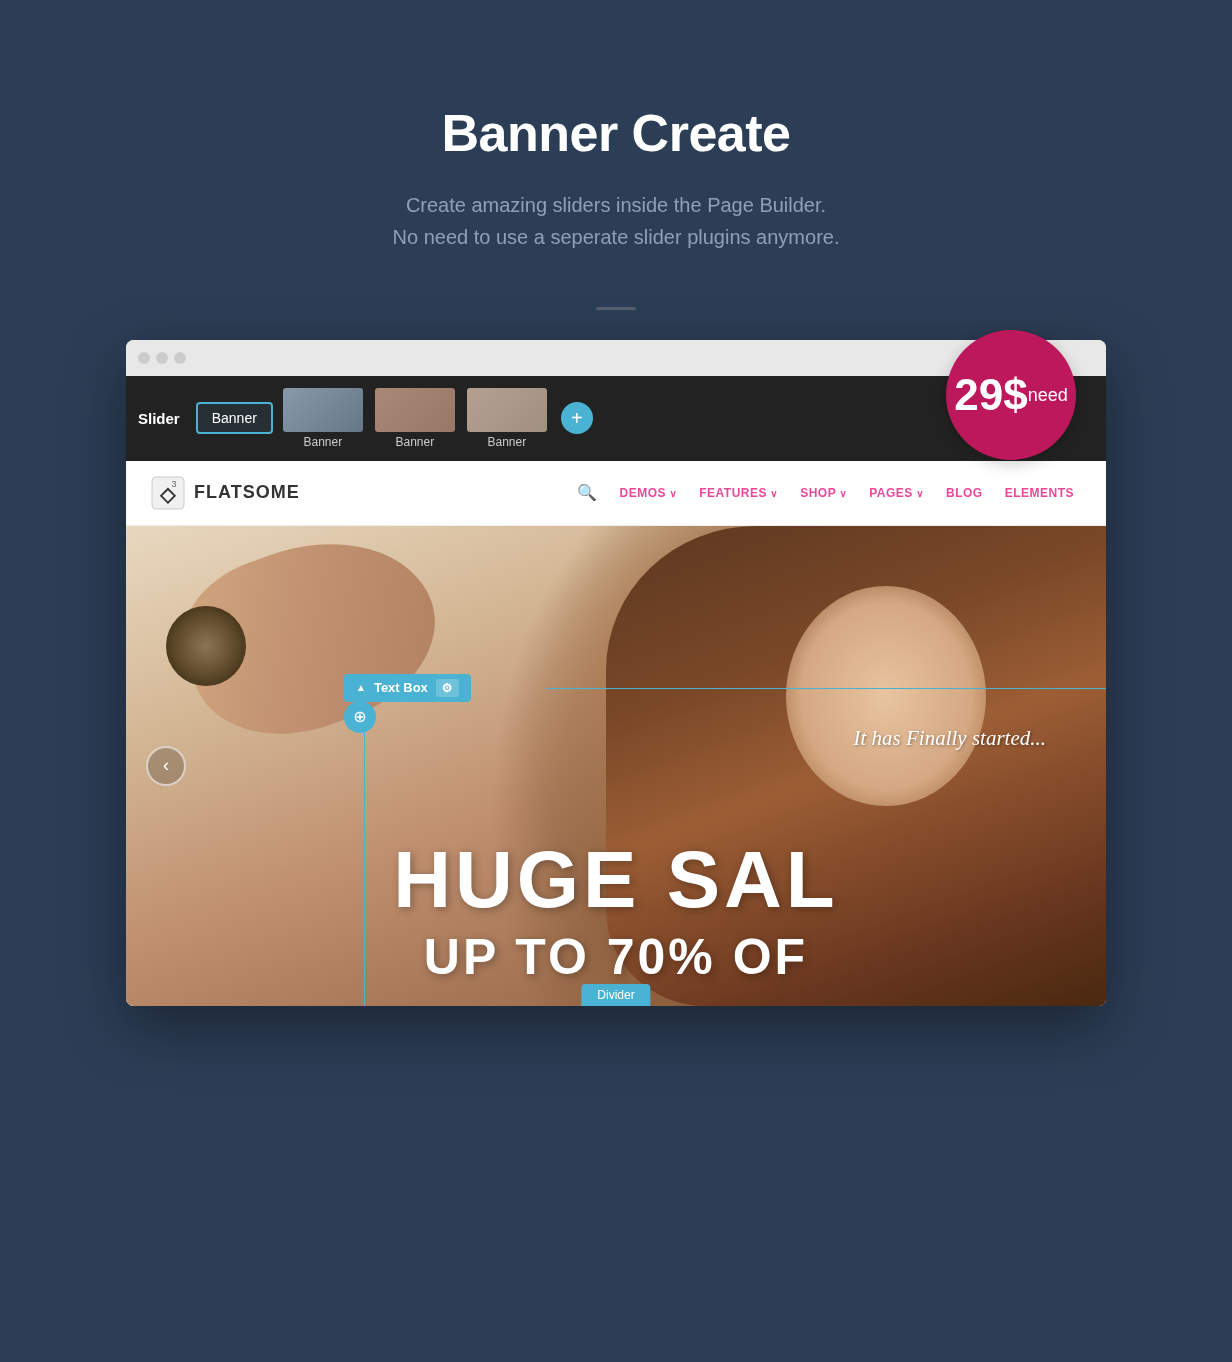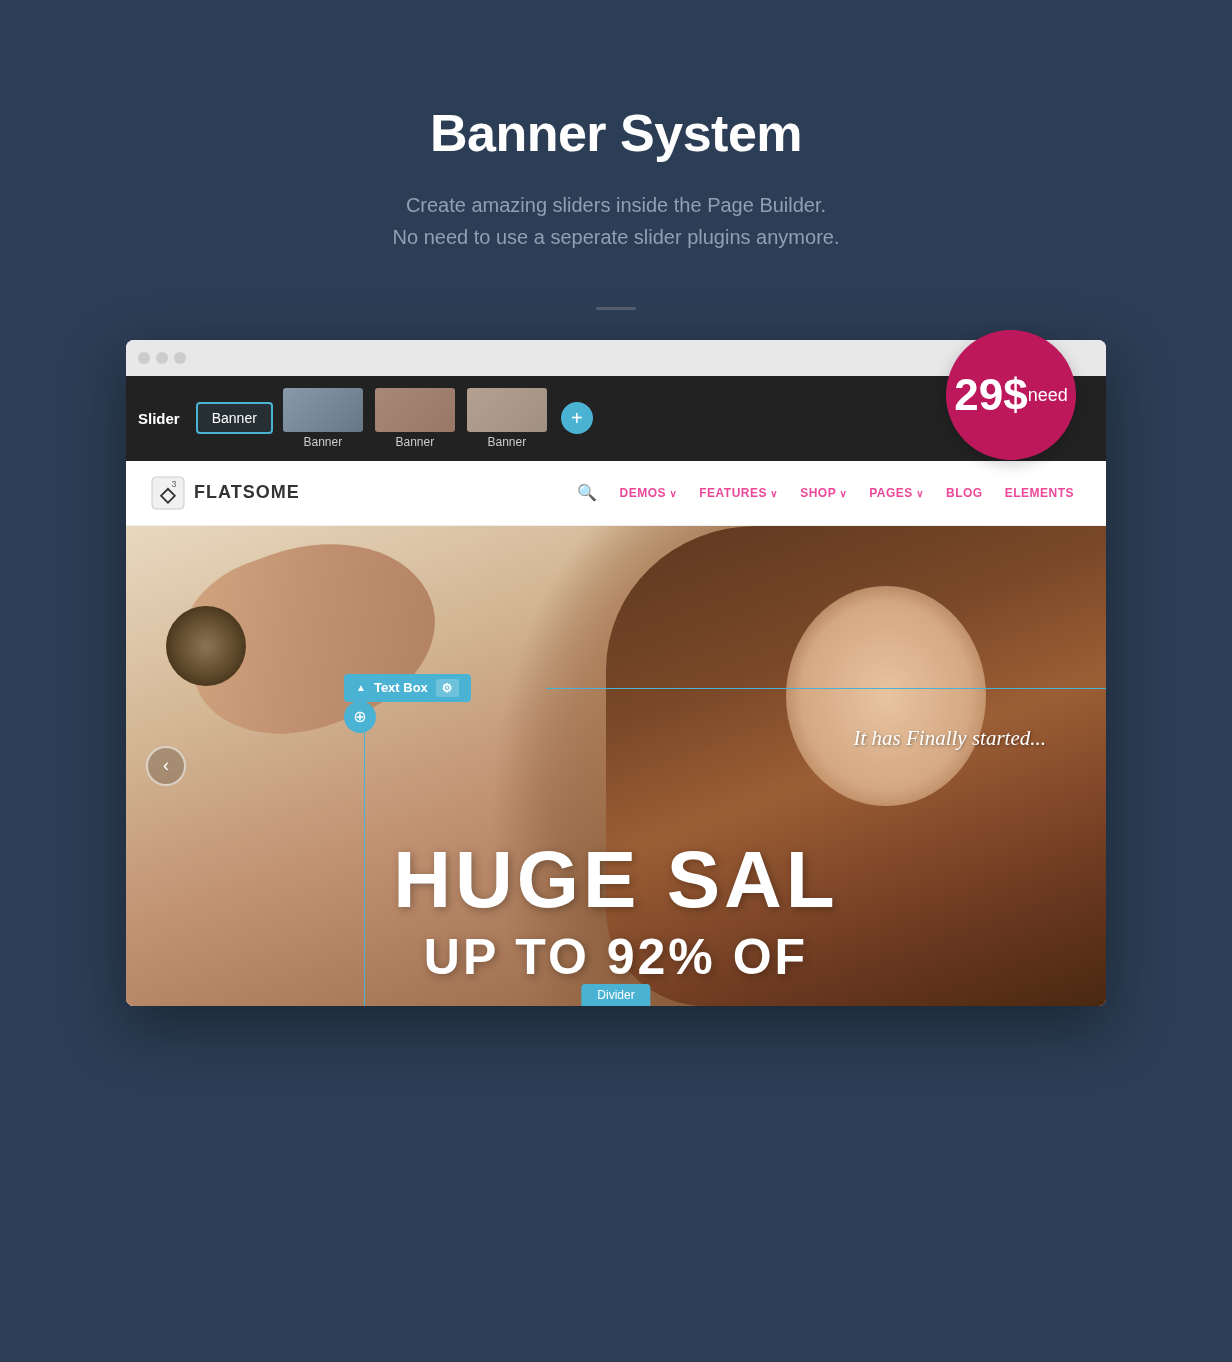--- a/index.html
+++ b/index.html
@@ -450,21 +450,21 @@
     }
   </style>
 </head>
 <body>
 
 <div class="page-wrapper">
 
   <div class="header-section">
     <h1 class="main-title">
       <br>
-      <span>Banner System</span>
+      <span>Banner Create</span>
     </h1>
     <p class="subtitle">
       <span>Create amazing sliders inside the Page Builder.</span><br>
       <span>No need to use a seperate slider plugins anymore.</span>
     </p>
   </div>
 
   <div class="divider"></div>
 
   <div class="demo-container">
@@ -550,21 +550,21 @@
           <span>⊕</span>
         </div>
 
         <div class="text-box-line"></div>
         <div class="text-box-line-v"></div>
 
         <div class="hero-italic-text">It has Finally started...</div>
 
         <div class="hero-huge-sale">HUGE SAL</div>
 
-        <div class="hero-up-to">UP TO 92% OF</div>
+        <div class="hero-up-to">UP TO 70% OF</div>
 
         <div class="hero-prev-btn">
           <span>‹</span>
         </div>
 
         <div class="divider-bottom-bar">Divider</div>
       </div>
 
     </div>
   </div>

